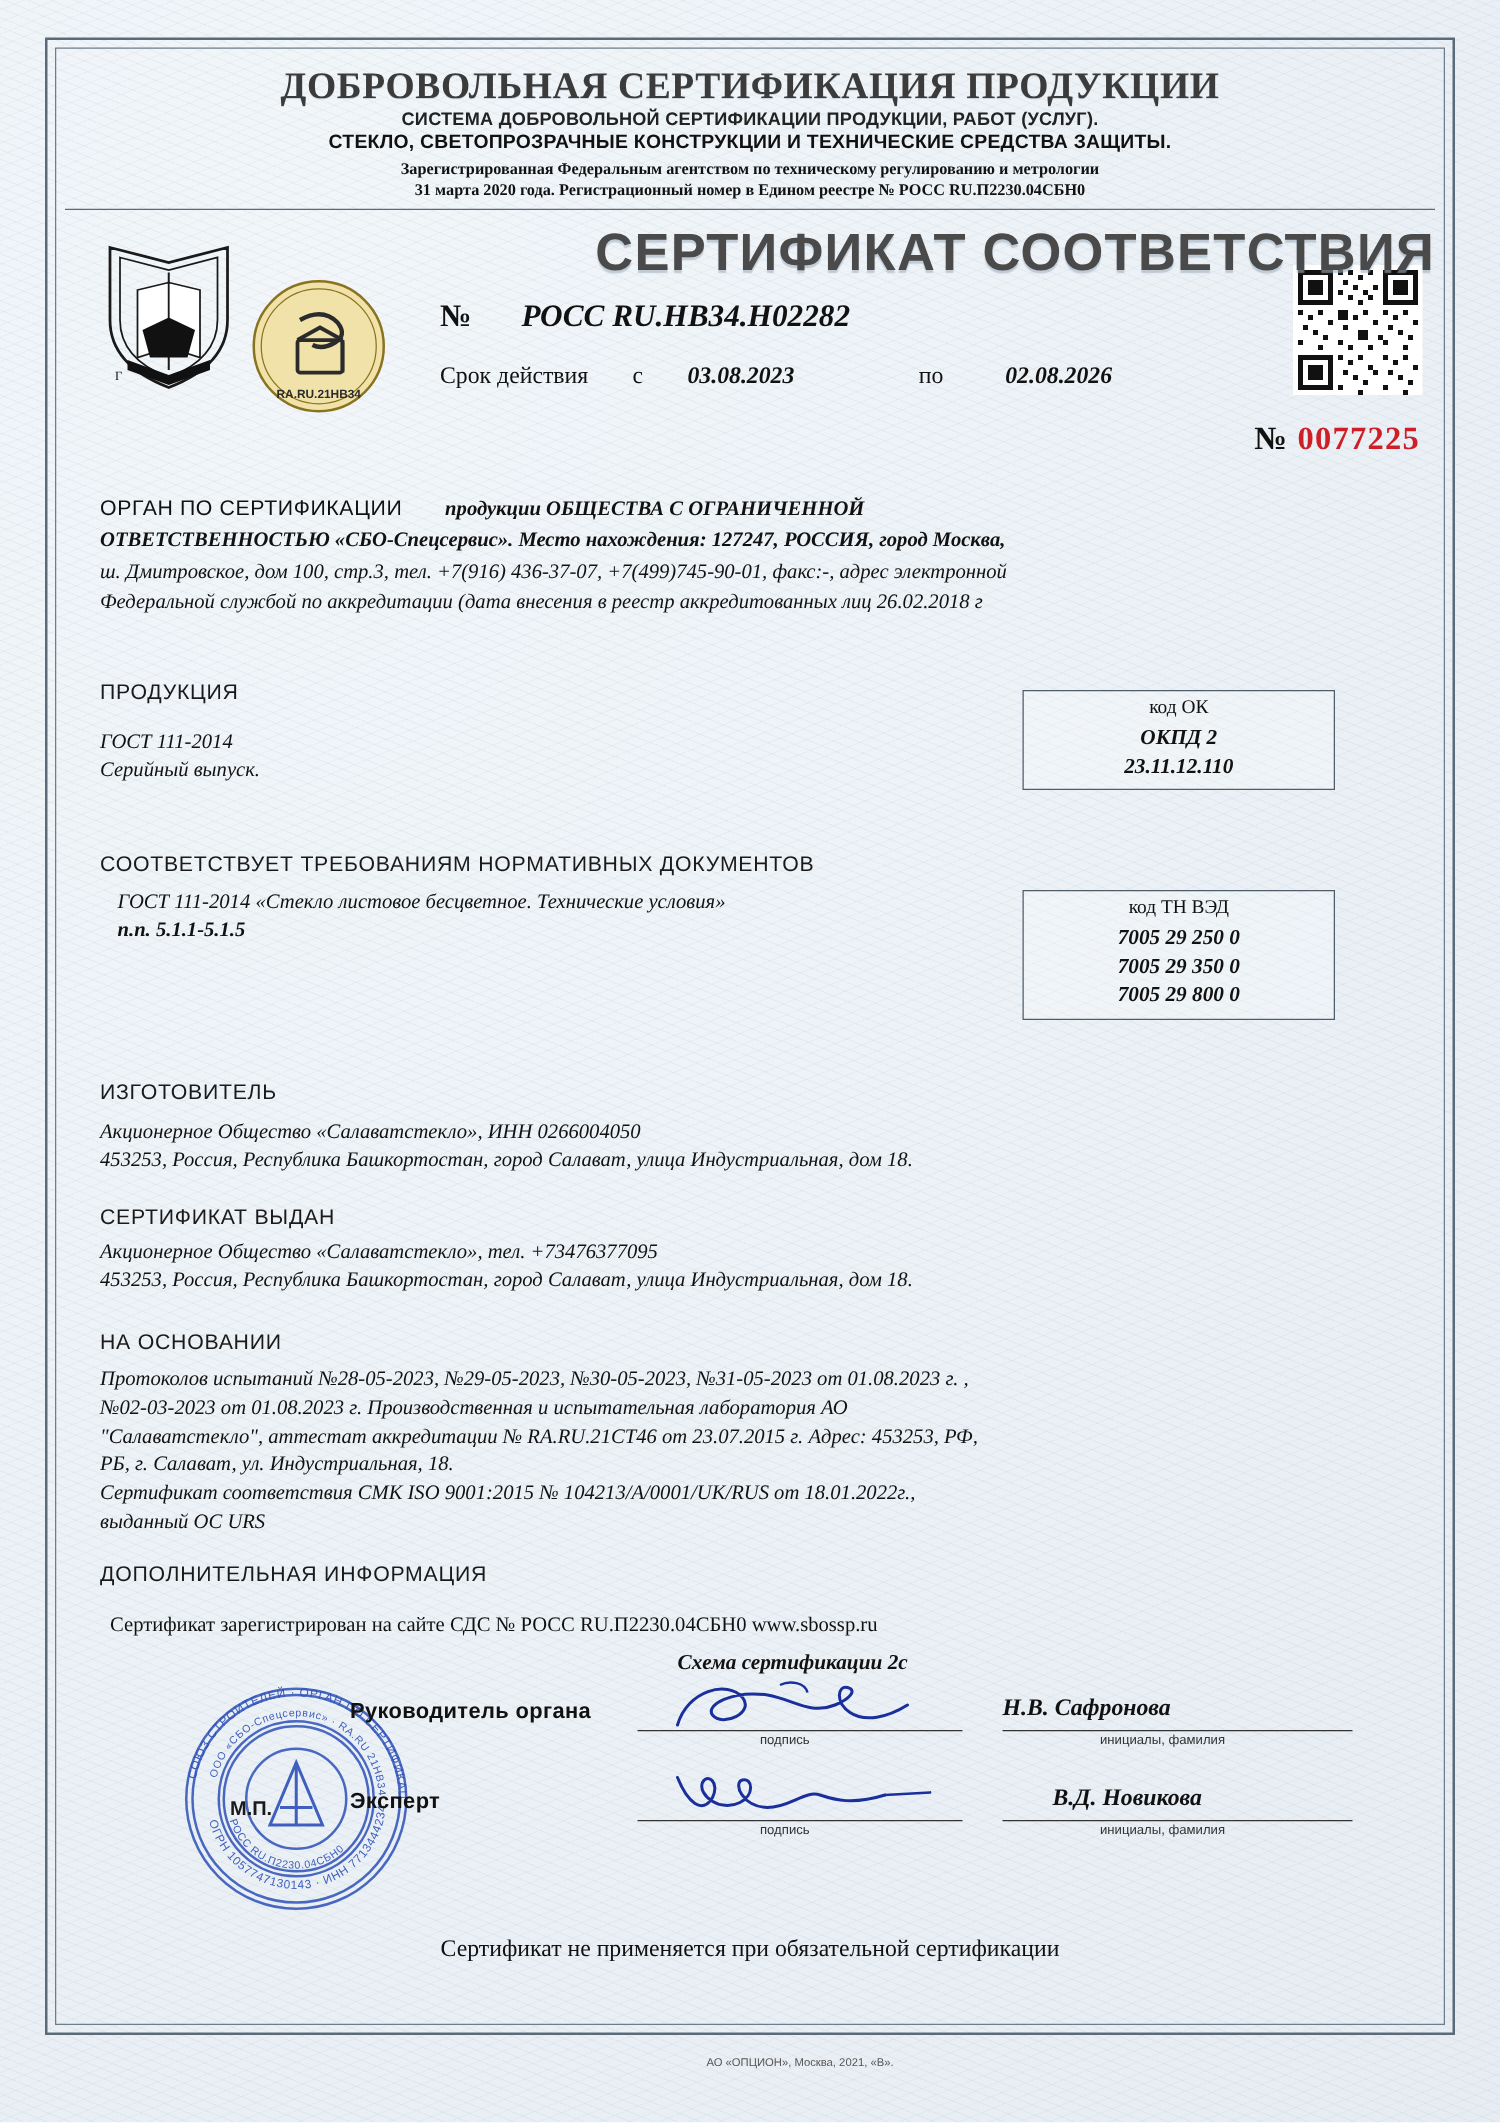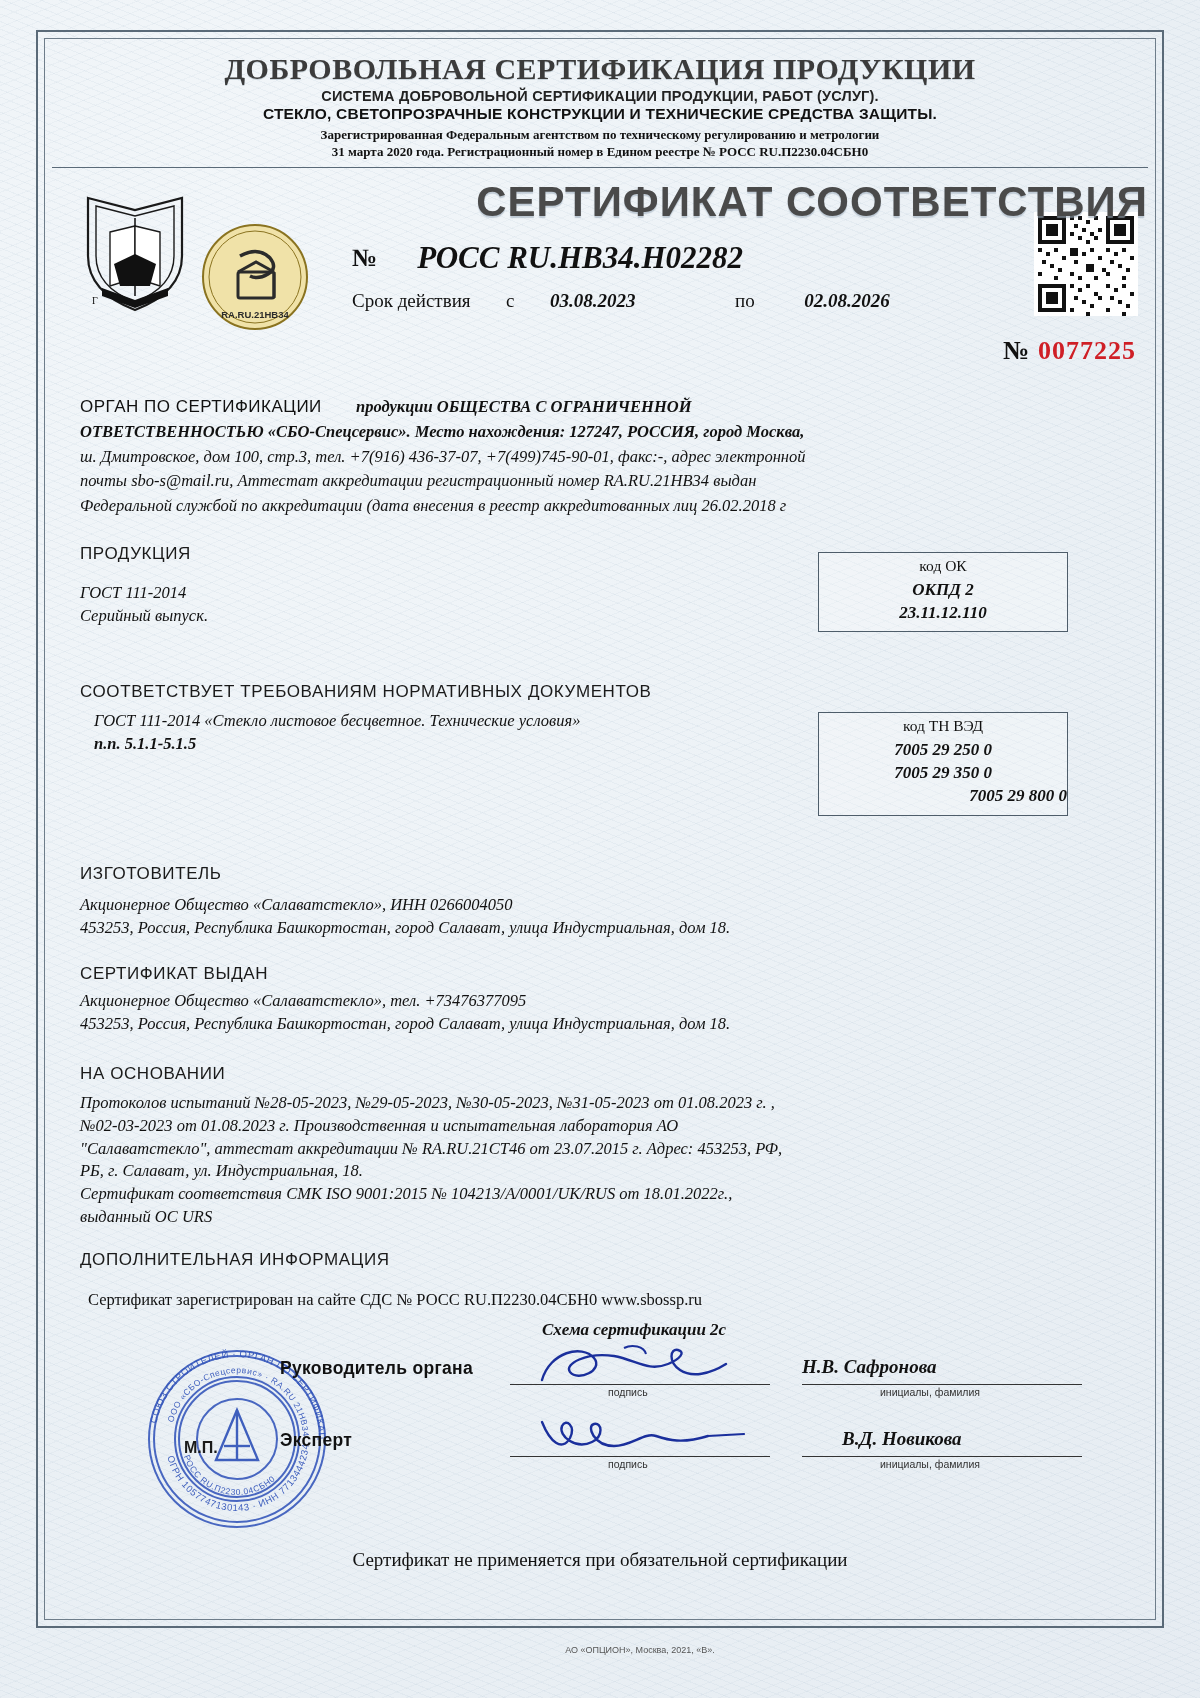--- a/index.html
+++ b/index.html
@@ -152,21 +152,21 @@
     font-family: "Liberation Serif", serif;
     font-size: 25px;
     font-weight: bold;
     display: inline-block;
     vertical-align: middle;
   }
   .numrow .nval {
     font-family: "Liberation Serif", serif;
     font-style: italic;
     font-weight: bold;
-    font-size: 31px;
+    font-size: 25px;
     margin-left: 36px;
     vertical-align: middle;
   }
   .validrow {
     position: absolute;
     left: 300px;
     top: 246px;
     width: 700px;
     font-family: "Liberation Serif", serif;
     font-size: 19px;
@@ -500,21 +500,20 @@
     </div>
 
     <div class="org-block">
       <p style="font-style:normal;">
         <span class="lead">ОРГАН ПО СЕРТИФИКАЦИИ</span>
         <span style="display:inline-block;width:26px;"></span>
         <span class="it b">продукции ОБЩЕСТВА С ОГРАНИЧЕННОЙ</span>
       </p>
       <p class="it b">ОТВЕТСТВЕННОСТЬЮ «СБО-Спецсервис».  Место нахождения: 127247, РОССИЯ, город Москва,</p>
       <p class="it">ш. Дмитровское, дом 100, стр.3, тел. +7(916) 436-37-07, +7(499)745-90-01, факс:-, адрес электронной</p>
-      <p class="it">почты  sbo-s@mail.ru,  Аттестат  аккредитации  регистрационный  номер  RA.RU.21НВ34  выдан</p>
       <p class="it">Федеральной службой по аккредитации (дата внесения в реестр аккредитованных лиц 26.02.2018 г</p>
     </div>
 
     <div class="sec" style="top:500px;">
       <div class="sec-label">ПРОДУКЦИЯ</div>
       <div class="it" style="margin-top:18px;">ГОСТ 111-2014</div>
       <div class="it">Серийный выпуск.</div>
     </div>
 
     <div class="codebox" style="left:766px; top:508px; width:250px; height:80px;">
@@ -526,21 +525,21 @@
     <div class="sec" style="top:638px;">
       <div class="sec-label">СООТВЕТСТВУЕТ ТРЕБОВАНИЯМ НОРМАТИВНЫХ ДОКУМЕНТОВ</div>
       <div class="it" style="margin-top:8px; margin-left:14px;">ГОСТ 111-2014 «Стекло листовое бесцветное. Технические условия»</div>
       <div class="it b" style="margin-left:14px;">п.п. 5.1.1-5.1.5</div>
     </div>
 
     <div class="codebox" style="left:766px; top:668px; width:250px; height:104px;">
       <div class="ttl">код ТН ВЭД</div>
       <div class="val">7005 29 250 0</div>
       <div class="val" style="margin-top:0;">7005 29 350 0</div>
-      <div class="val" style="margin-top:0;text-align:right;">7005 29 800 0</div>
+      <div class="val" style="margin-top:0;">7005 29 800 0</div>
     </div>
 
     <div class="sec" style="top:820px;">
       <div class="sec-label">ИЗГОТОВИТЕЛЬ</div>
       <div class="it" style="margin-top:10px;">Акционерное Общество «Салаватстекло», ИНН 0266004050</div>
       <div class="it">453253, Россия, Республика Башкортостан, город Салават, улица Индустриальная, дом 18.</div>
     </div>
 
     <div class="sec" style="top:920px;">
       <div class="sec-label">СЕРТИФИКАТ ВЫДАН</div>

